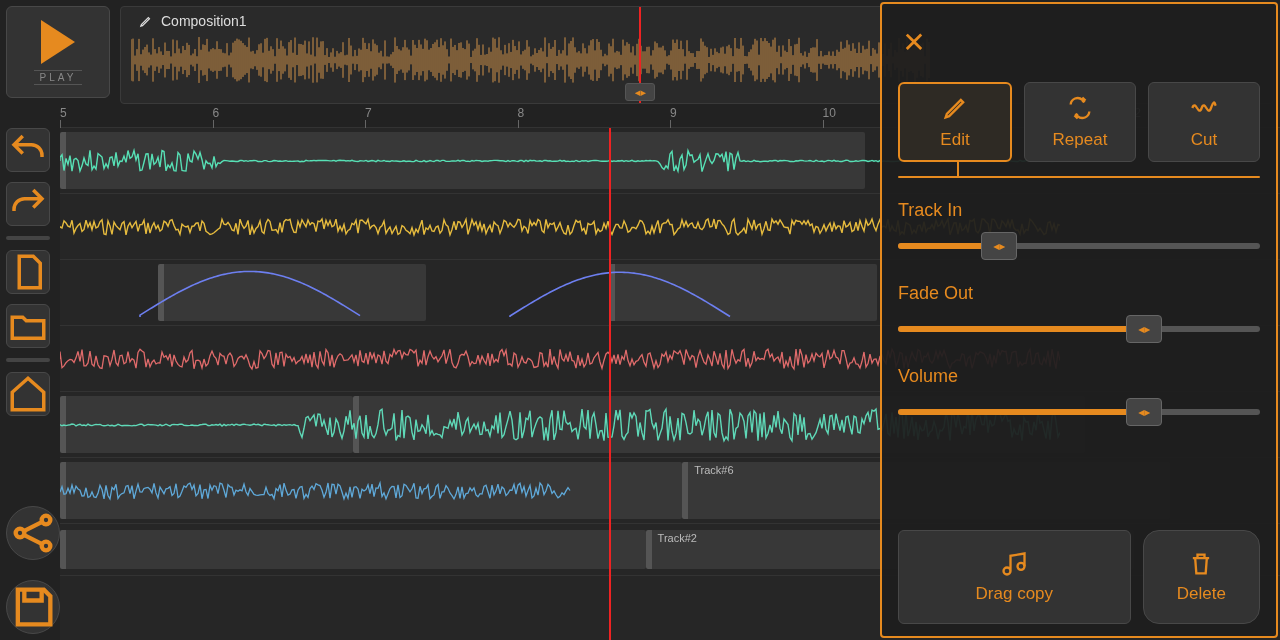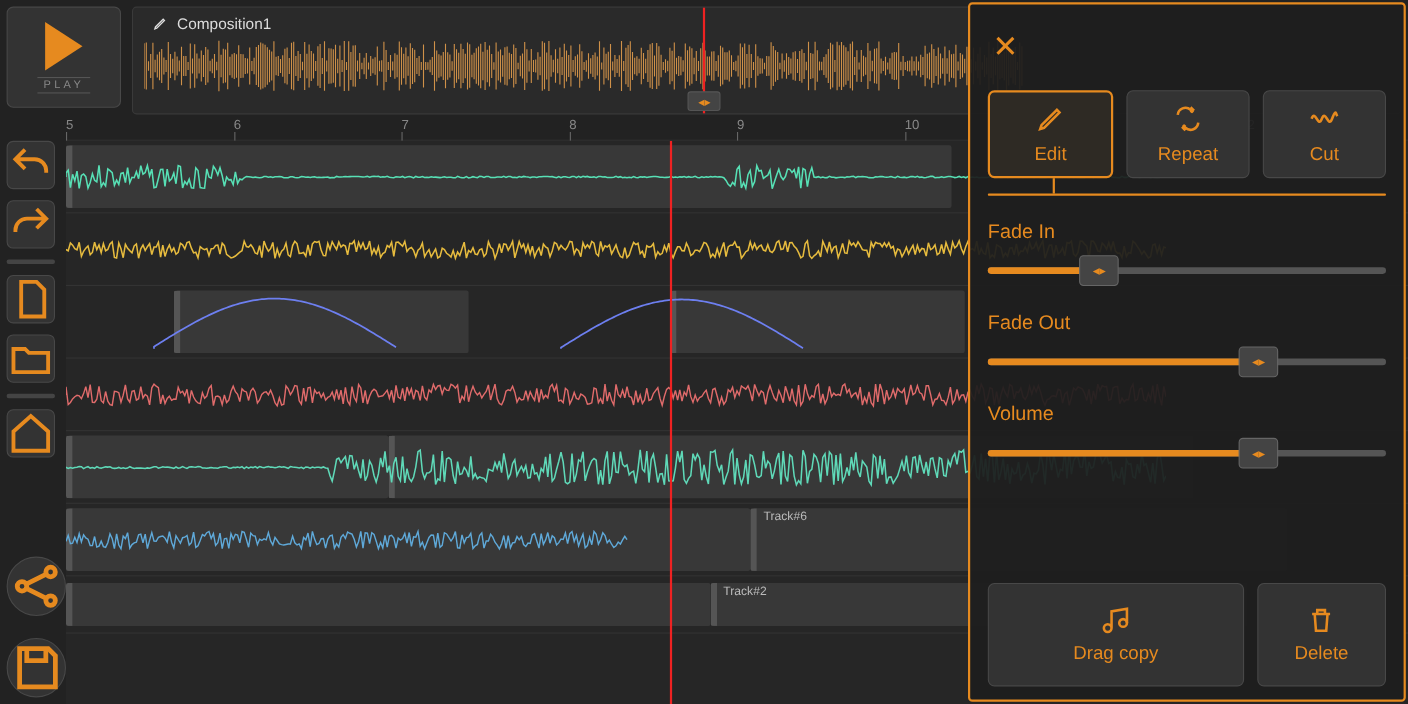--- a/index.html
+++ b/index.html
@@ -199,21 +199,21 @@
 
   .panel-foot {
     margin-top: auto; display:flex; gap:12px; padding-top:16px;
   }
   .foot-btn {
     background:#333;border:1px solid #484848;border-radius:6px;
     display:flex;flex-direction:column;align-items:center;justify-content:center;
     gap:6px;color:#e68a1f;font-size:17px;cursor:pointer;height:94px;
   }
   .foot-btn.big { flex:2; }
-  .foot-btn.small { flex:1; }
+  .foot-btn.small { flex:1;border-radius:16px; }
   .foot-btn svg{width:28px;height:28px;stroke:#e68a1f;fill:none;stroke-width:2;}
 </style>
 </head>
 <body>
 
 <div class="top">
   <div class="play-btn">
     <div class="tri"></div>
     <div class="lbl">PLAY</div>
   </div>
@@ -801,21 +801,21 @@
   <div style="display:flex;">
       <div style="flex:1">
         <div class="tab-notch"></div>
       </div>
       <div style="flex:1"></div>
       <div style="flex:1"></div>
     </div>
   <div class="tab-underline"></div>
 
   <div class="ctl-block">
-    <div class="ctl-lbl">Fade In</div>
+    <div class="ctl-lbl">Track In</div>
     <div class="slider">
       <div class="rail">
           <div class="fill" style="width:28%"></div>
         </div>
       <div class="thumb" style="left:28%">◂▸</div>
     </div>
   </div>
 
   <div class="ctl-block">
     <div class="ctl-lbl">Fade Out</div>

